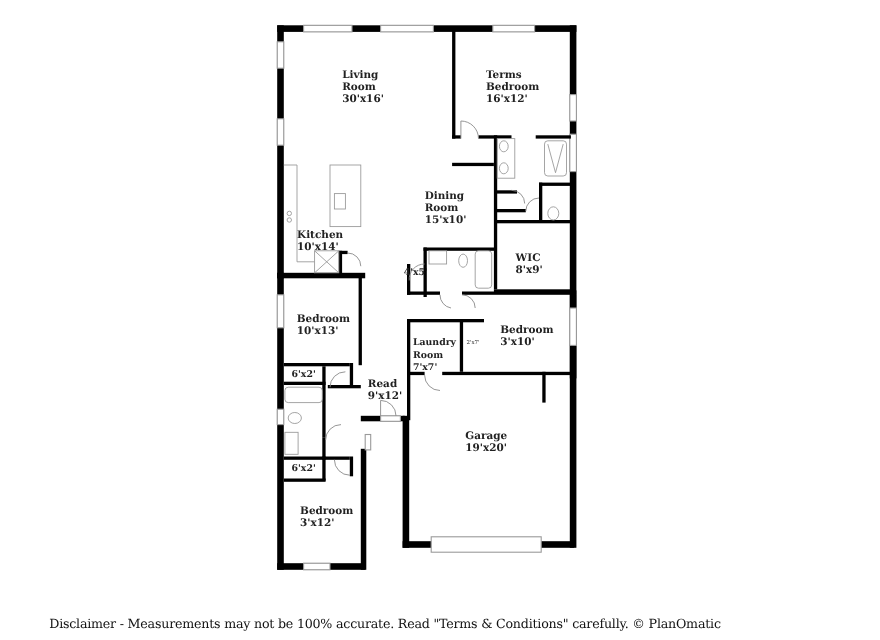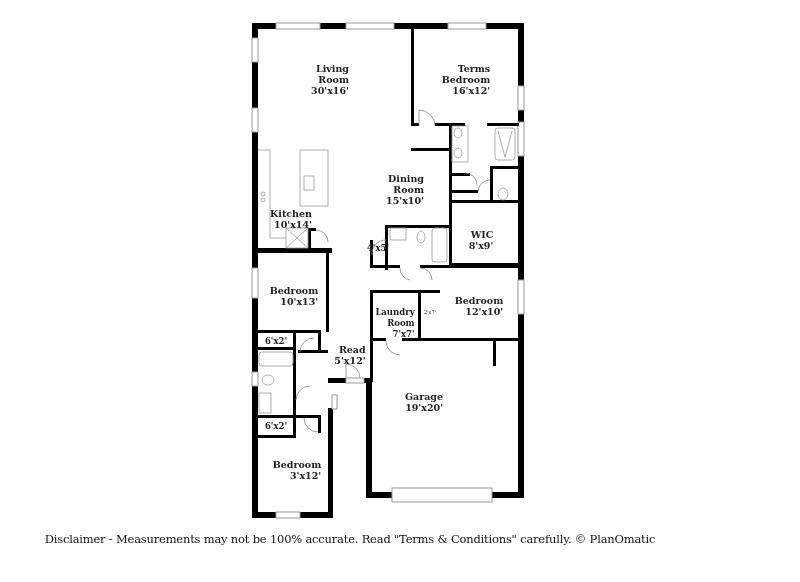--- a/index.html
+++ b/index.html
@@ -1,23 +1,23 @@
 <!DOCTYPE html>
 <html><head>
   <meta charset="utf-8">
   <style>
     html, body { margin: 0; padding: 0; background: #ffffff; }
     body { width: 800px; height: 582px; position: relative; overflow: hidden; font-family: "DejaVu Serif", serif; }
     #plan { position: absolute; left: 0; top: 0; width: 800px; height: 582px; }
-    .room-label { position: absolute; text-align: right; font-family: "DejaVu Serif", serif; font-weight: bold; color: #222; line-height: 11px; transform: translateX(-50%); white-space: nowrap; }
+    .room-label { position: absolute; text-align: left; font-family: "DejaVu Serif", serif; font-weight: bold; color: #222; line-height: 11px; transform: translateX(-50%); white-space: nowrap; }
     .room-label .nm { font-size: 9.5px; display: block; }
     .room-label .dim { font-size: 9.5px; display: block; }
     .room-label.small .nm, .room-label.small .dim { font-size: 8.5px; }
     .room-label.tiny .dim { font-size: 5px; font-weight: normal; }
-    #disclaimer { position: absolute; left: 0; width: 700px; top: 532px; text-align: center; font-family: "DejaVu Serif", serif; font-size: 11.5px; color: #111; letter-spacing: -0.2px; }
+    #disclaimer { position: absolute; left: 0; width: 700px; top: 560px; text-align: center; font-family: "DejaVu Serif", serif; font-size: 11.5px; color: #111; letter-spacing: -0.2px; }
   </style>
 </head>
 <body>
 
 <svg id="plan" viewBox="0 0 800 582" xmlns="http://www.w3.org/2000/svg">
 
   <g fill="#000">
 
     <rect x="252" y="23" width="272" height="6"></rect>
 
@@ -185,30 +185,30 @@
 <div class="room-label small" style="left:395px; top:307px;">
   <span class="nm">Laundry</span>
   <span class="nm">Room</span>
   <span class="dim">7'x7'</span>
 </div>
 <div class="room-label tiny" style="left:430px; top:307px;">
   <span class="dim">2'x7'</span>
 </div>
 <div class="room-label" style="left:479px; top:295px;">
   <span class="nm">Bedroom</span>
-  <span class="dim">12'x10'</span>
+  <span class="dim">3'x10'</span>
 </div>
 <div class="room-label small" style="left:276px; top:336px;">
   <span class="dim">6'x2'</span>
 </div>
 <div class="room-label" style="left:350px; top:344px;">
   <span class="nm">Read</span>
-  <span class="dim">5'x12'</span>
-</div>
-<div class="room-label" style="left:424px; top:391px;">
+  <span class="dim">9'x12'</span>
+</div>
+<div class="room-label" style="left:442px; top:391px;">
   <span class="nm">Garage</span>
   <span class="dim">19'x20'</span>
 </div>
 <div class="room-label small" style="left:276px; top:421px;">
   <span class="dim">6'x2'</span>
 </div>
 <div class="room-label" style="left:297px; top:459px;">
   <span class="nm">Bedroom</span>
   <span class="dim">3'x12'</span>
 </div>

